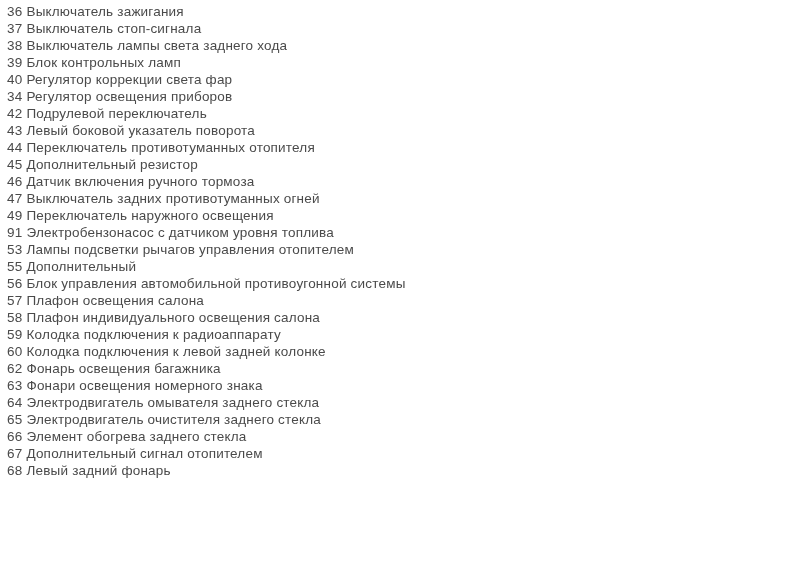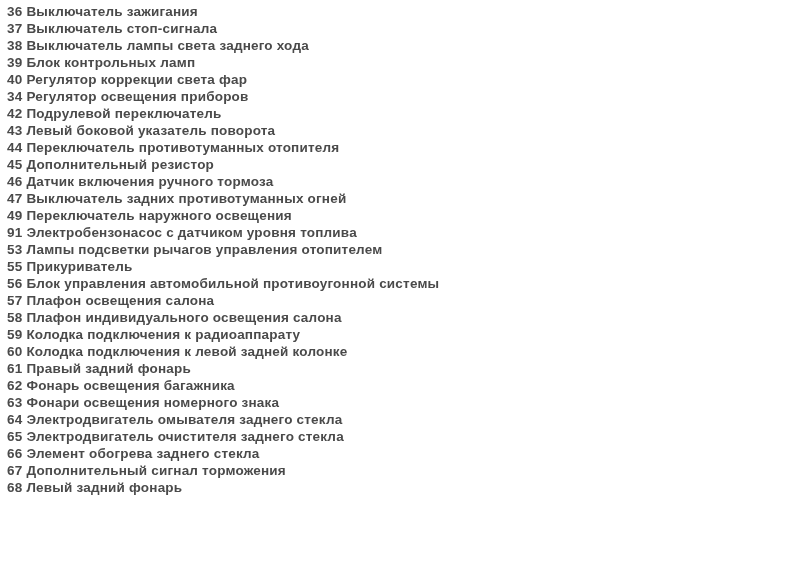--- a/index.html
+++ b/index.html
@@ -16,21 +16,20 @@
     font-family: "Liberation Sans", "DejaVu Sans", sans-serif;
     font-size: 13.5px;
     line-height: 17px;
     color: #4a4a4a;
     letter-spacing: 0.2px;
     text-rendering: optimizeSpeed;
   }
   .legend-row {
     white-space: nowrap;
     height: 17px;
-    font-weight: bold;
   }
   .legend-num {
     display: inline-block;
     margin-right: 4px;
   }
 </style>
 </head>
 <body>
 
 <div class="legend-list">
@@ -93,21 +92,21 @@
     <div class="legend-row">
       <span class="legend-num">91</span><span class="legend-label">Электробензонасос с датчиком уровня топлива</span>
     </div>
 
     <div class="legend-row">
       <span class="legend-num">53</span><span class="legend-label">Лампы подсветки рычагов управления отопителем</span>
     </div>
 
 
     <div class="legend-row">
-      <span class="legend-num">55</span><span class="legend-label">Прикуриватель</span>
+      <span class="legend-num">55</span><span class="legend-label">Дополнительный</span>
     </div>
 
     <div class="legend-row">
       <span class="legend-num">56</span><span class="legend-label">Блок управления автомобильной противоугонной системы</span>
     </div>
 
     <div class="legend-row">
       <span class="legend-num">57</span><span class="legend-label">Плафон освещения салона</span>
     </div>
 
@@ -116,23 +115,20 @@
     </div>
 
     <div class="legend-row">
       <span class="legend-num">59</span><span class="legend-label">Колодка подключения к радиоаппарату</span>
     </div>
 
     <div class="legend-row">
       <span class="legend-num">60</span><span class="legend-label">Колодка подключения к левой задней колонке</span>
     </div>
 
-    <div class="legend-row">
-      <span class="legend-num">61</span><span class="legend-label">Правый задний фонарь</span>
-    </div>
 
     <div class="legend-row">
       <span class="legend-num">62</span><span class="legend-label">Фонарь освещения багажника</span>
     </div>
 
     <div class="legend-row">
       <span class="legend-num">63</span><span class="legend-label">Фонари освещения номерного знака</span>
     </div>
 
     <div class="legend-row">
@@ -141,19 +137,19 @@
 
     <div class="legend-row">
       <span class="legend-num">65</span><span class="legend-label">Электродвигатель очистителя заднего стекла</span>
     </div>
 
     <div class="legend-row">
       <span class="legend-num">66</span><span class="legend-label">Элемент обогрева заднего стекла</span>
     </div>
 
     <div class="legend-row">
-      <span class="legend-num">67</span><span class="legend-label">Дополнительный сигнал торможения</span>
+      <span class="legend-num">67</span><span class="legend-label">Дополнительный сигнал отопителем</span>
     </div>
 
     <div class="legend-row">
       <span class="legend-num">68</span><span class="legend-label">Левый задний фонарь</span>
     </div>
   </div>
 
 </body></html>

